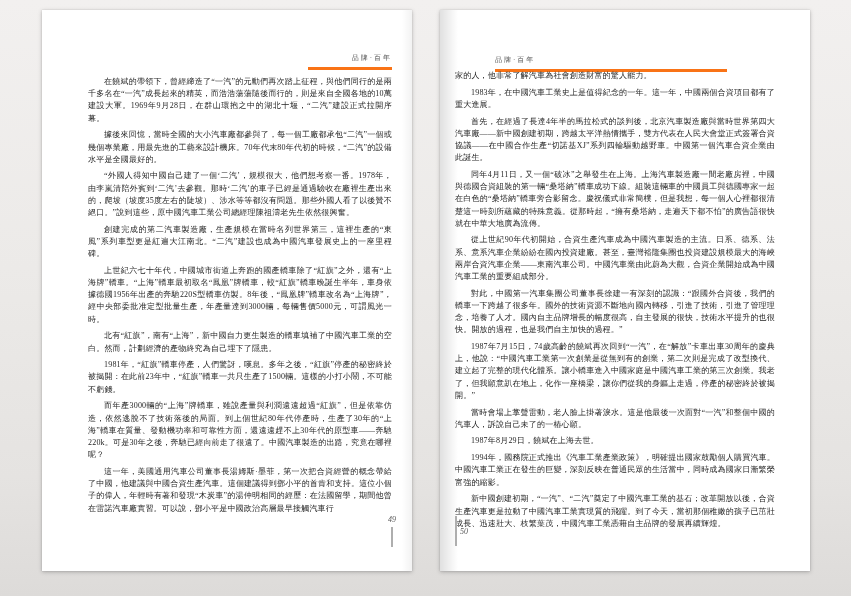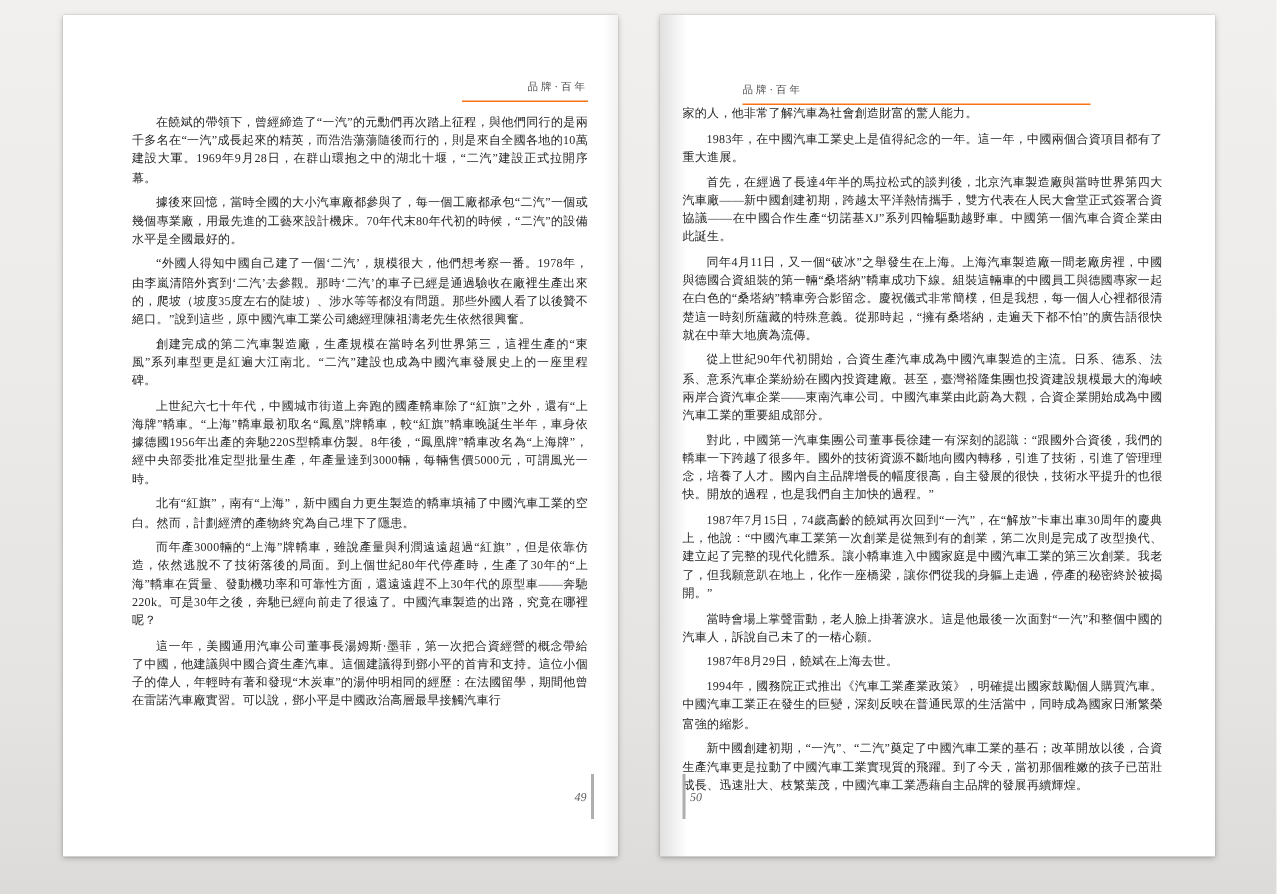--- a/index.html
+++ b/index.html
@@ -25,61 +25,62 @@
   }
   .page-left::after{
     content:"";position:absolute;right:0;top:0;bottom:0;width:10px;
     background:linear-gradient(270deg,rgba(0,0,0,.05),rgba(0,0,0,0));
     pointer-events:none;
   }
   .running-head{
     position:absolute;
     font-size:7px;line-height:9px;color:#4d4d4d;
     letter-spacing:2px;
-    border-bottom:1px solid #f97316;
+    border-bottom:3px solid #f97316;
     padding-bottom:4px;
   }
   .rh-left{top:44px;right:20px;width:84px;text-align:right;}
   .rh-right{top:46px;left:55px;width:232px;text-align:left;}
   .textblock{
     position:absolute;
     text-align:justify;
     color:#262626;
     font-size:8px;line-height:12.2px;
     letter-spacing:.2px;
   }
   .tb-left{left:46px;right:20px;top:66px;}
   .tb-right{left:15px;right:35px;top:60px;}
   .para{margin:0 0 4.5px 0;text-indent:2em;}
   .pagenum{
     position:absolute;top:505px;height:32px;
     display:flex;align-items:center;gap:3px;
     font-size:8px;color:#5a5a5a;font-style:italic;
   }
-  .pn-left{right:16px;}
+  .pn-left{right:16px;flex-direction:column;}
   .pn-right{left:15px;}
   .pn-bar{
     display:inline-block;width:2px;height:30px;
     background:#aeaeae;
   }
 </style>
 </head>
 <body>
 
 <div class="page page-left">
   <div class="running-head rh-left">
     <span>品牌·百年</span>
   </div>
   <div class="textblock tb-left">
     <p class="para">在饒斌的帶領下，曾經締造了“一汽”的元勳們再次踏上征程，與他們同行的是兩千多名在“一汽”成長起來的精英，而浩浩蕩蕩隨後而行的，則是來自全國各地的10萬建設大軍。1969年9月28日，在群山環抱之中的湖北十堰，“二汽”建設正式拉開序幕。</p>
     <p class="para">據後來回憶，當時全國的大小汽車廠都參與了，每一個工廠都承包“二汽”一個或幾個專業廠，用最先進的工藝來設計機床。70年代末80年代初的時候，“二汽”的設備水平是全國最好的。</p>
     <p class="para">“外國人得知中國自己建了一個‘二汽’，規模很大，他們想考察一番。1978年，由李嵐清陪外賓到‘二汽’去參觀。那時‘二汽’的車子已經是通過驗收在廠裡生產出來的，爬坡（坡度35度左右的陡坡）、涉水等等都沒有問題。那些外國人看了以後贊不絕口。”說到這些，原中國汽車工業公司總經理陳祖濤老先生依然很興奮。</p>
     <p class="para">創建完成的第二汽車製造廠，生產規模在當時名列世界第三，這裡生產的“東風”系列車型更是紅遍大江南北。“二汽”建設也成為中國汽車發展史上的一座里程碑。</p>
     <p class="para">上世紀六七十年代，中國城市街道上奔跑的國產轎車除了“紅旗”之外，還有“上海牌”轎車。“上海”轎車最初取名“鳳凰”牌轎車，較“紅旗”轎車晚誕生半年，車身依據德國1956年出產的奔馳220S型轎車仿製。8年後，“鳳凰牌”轎車改名為“上海牌”，經中央部委批准定型批量生產，年產量達到3000輛，每輛售價5000元，可謂風光一時。</p>
     <p class="para">北有“紅旗”，南有“上海”，新中國自力更生製造的轎車填補了中國汽車工業的空白。然而，計劃經濟的產物終究為自己埋下了隱患。</p>
+    <p class="para">1981年，“紅旗”轎車停產，人們驚訝，嘆息。多年之後，“紅旗”停產的秘密終於被揭開：在此前23年中，“紅旗”轎車一共只生產了1500輛。這樣的小打小鬧，不可能不虧錢。</p>
     <p class="para">而年產3000輛的“上海”牌轎車，雖說產量與利潤遠遠超過“紅旗”，但是依靠仿造，依然逃脫不了技術落後的局面。到上個世紀80年代停產時，生產了30年的“上海”轎車在質量、發動機功率和可靠性方面，還遠遠趕不上30年代的原型車——奔馳220k。可是30年之後，奔馳已經向前走了很遠了。中國汽車製造的出路，究竟在哪裡呢？</p>
     <p class="para">這一年，美國通用汽車公司董事長湯姆斯·墨菲，第一次把合資經營的概念帶給了中國，他建議與中國合資生產汽車。這個建議得到鄧小平的首肯和支持。這位小個子的偉人，年輕時有著和發現“木炭車”的湯仲明相同的經歷：在法國留學，期間他曾在雷諾汽車廠實習。可以說，鄧小平是中國政治高層最早接觸汽車行</p>
   </div>
   <div class="pagenum pn-left">
     <span>49</span>
     <span class="pn-bar"></span>
   </div>
 </div>
 
 <div class="page page-right">

